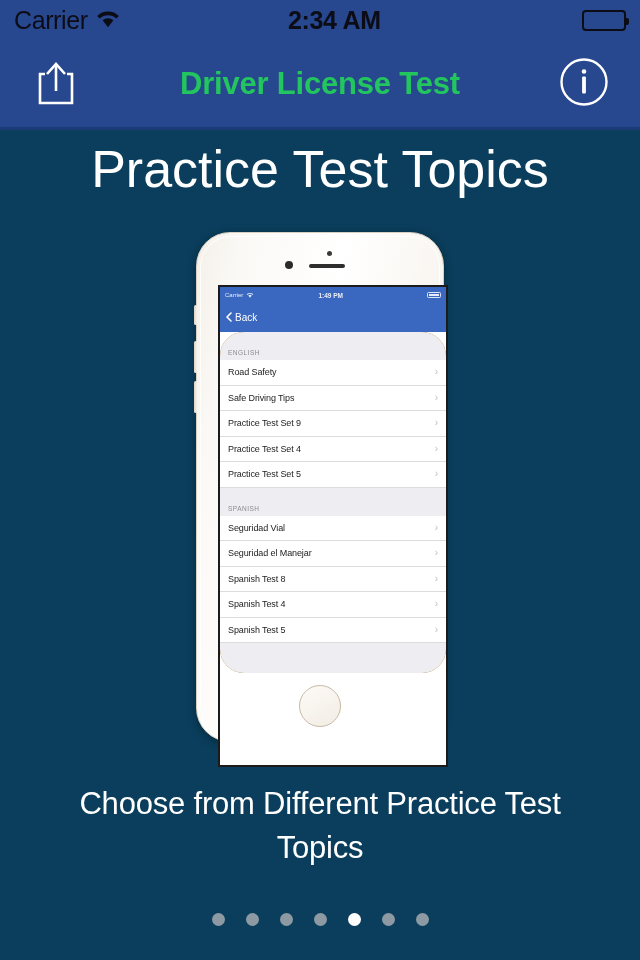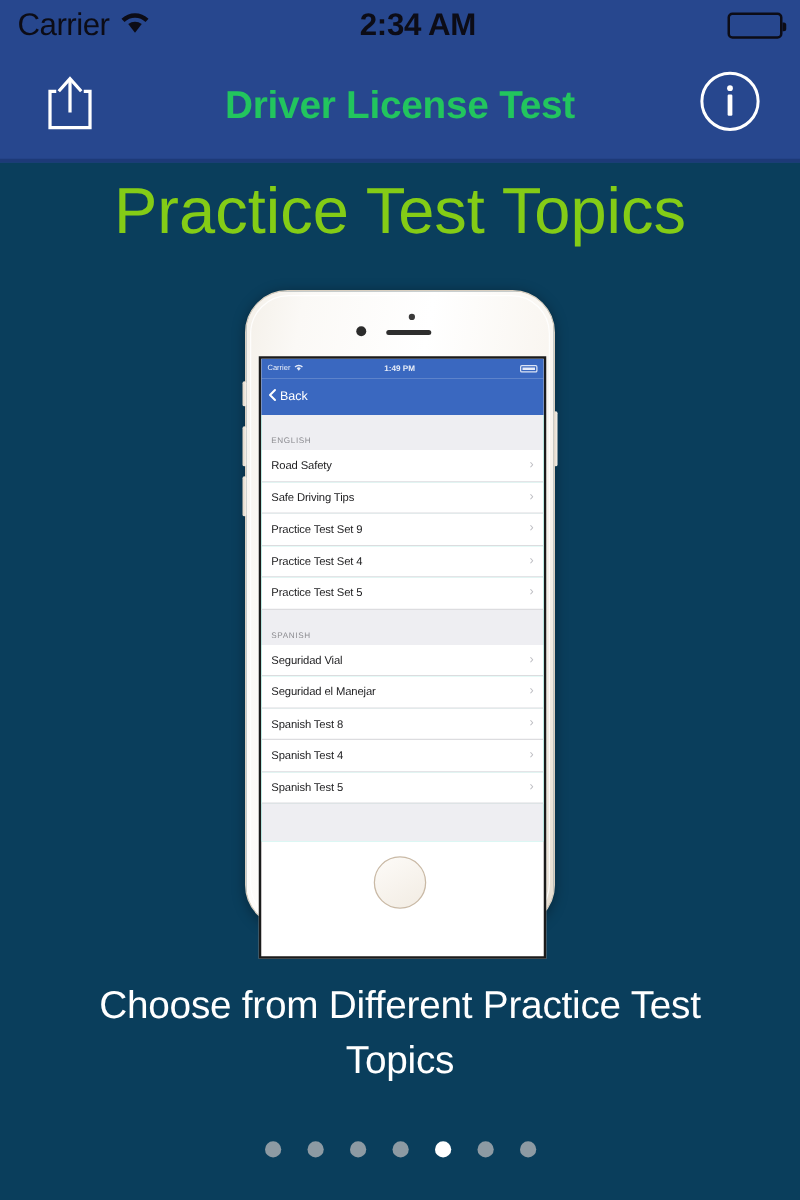--- a/index.html
+++ b/index.html
@@ -109,21 +109,21 @@
   }
 
   
   .page-title {
     position: absolute;
     top: 140px; left: 0;
     width: 640px;
     text-align: center;
     font-size: 52px;
     font-weight: 300;
-    color: #84cc16;
+    color: #ffffff;
     letter-spacing: 0px;
     line-height: 1.15;
   }
 
   
   .phone {
     position: absolute;
     left: 196px;
     top: 232px;
     width: 248px;
@@ -162,21 +162,21 @@
     left: 112px;
     top: 31px;
     width: 36px;
     height: 4px;
     border-radius: 2px;
     background: #2e2e2e;
   }
   
   .screen {
     position: absolute;
-    left: 10px;
+    left: 21px;
     top: 52px;
     width: 230px;
     height: 482px;
     background: #ffffff;
     border: 2px solid #1b1b1b;
     overflow: hidden;
   }
   
   .home-btn {
     position: absolute;
@@ -238,23 +238,24 @@
     position: absolute;
     left: 0; right: 0;
     text-align: center;
     font-size: 11px;
     font-weight: bold;
     color: #ffffff;
     pointer-events: none;
   }
 
   .in-list {
-    background: #5eead4;
+    background: #a16207;
     height: 341px;
     overflow: hidden;
+    border-radius: 24px;
   }
   .sec-header {
     height: 28px;
     display: flex;
     align-items: flex-end;
     padding: 0 8px 4px 8px;
     font-size: 6.5px;
     color: #8b8b90;
     letter-spacing: 0.5px;
     background: #eeeef2;

